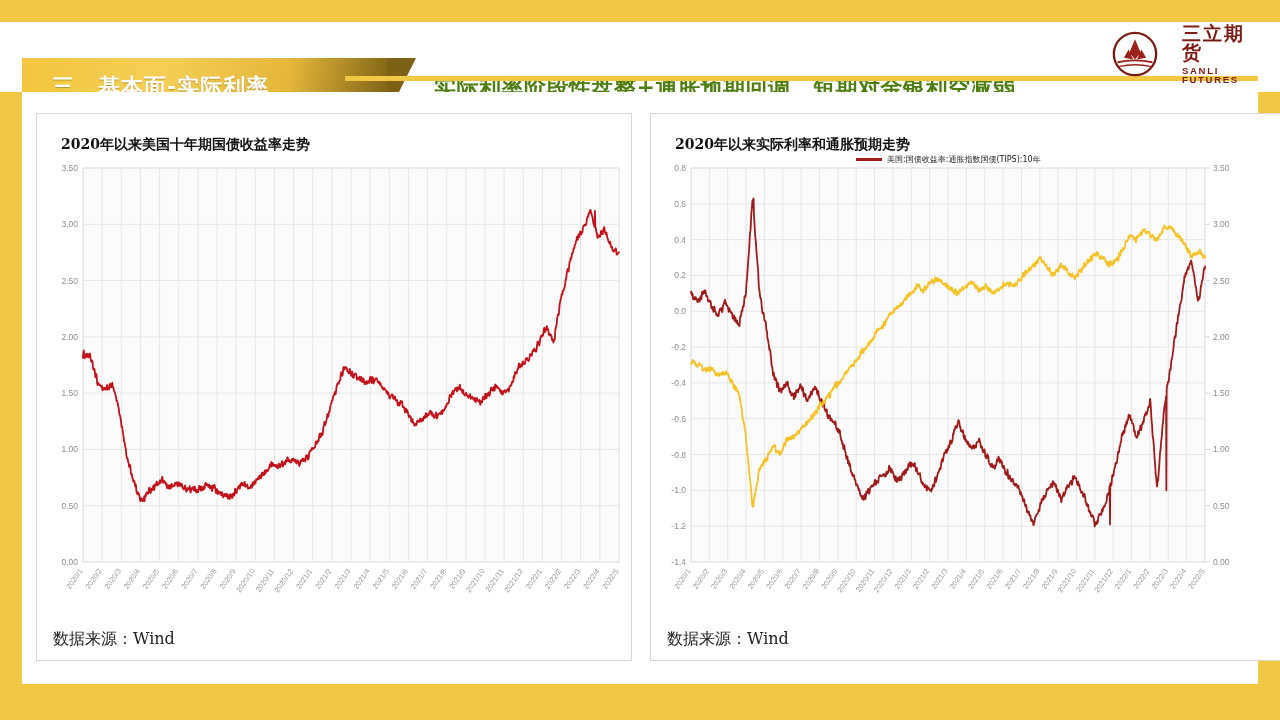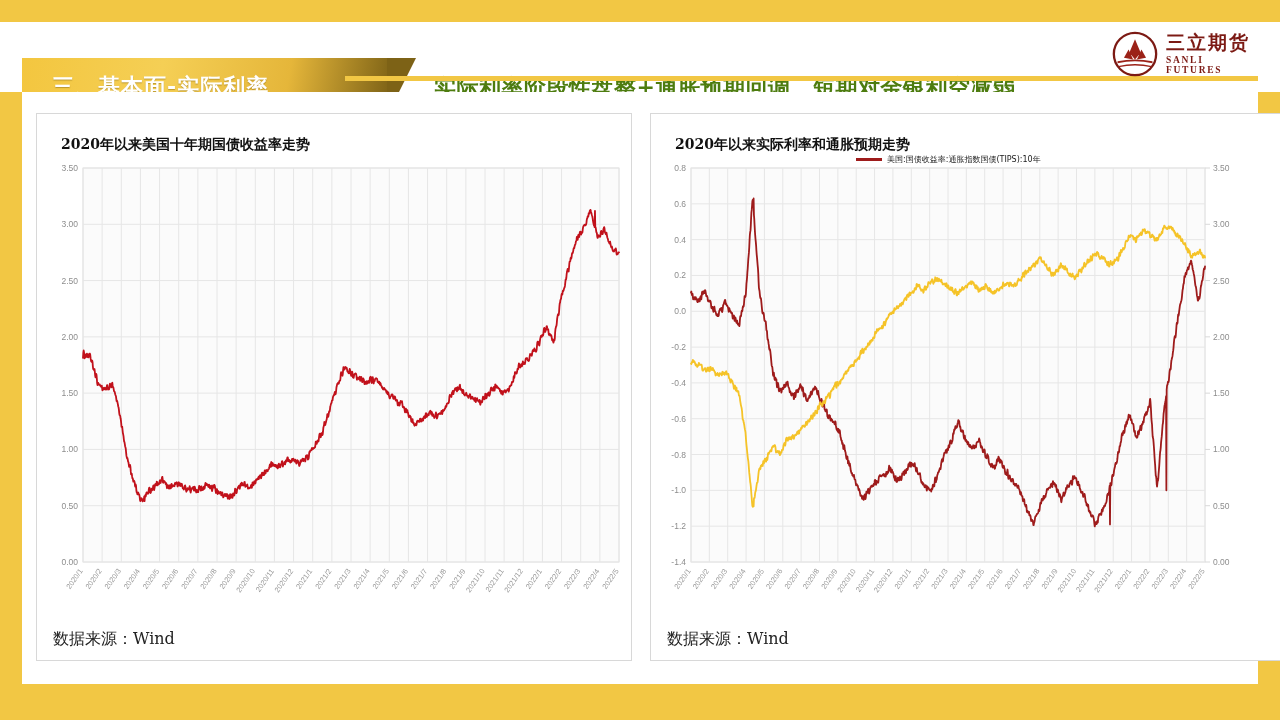--- a/index.html
+++ b/index.html
@@ -50,31 +50,31 @@
     color:#4d7c0f;font-size:22px;font-weight:bold;letter-spacing:.5px;
     font-family:"DejaVu Serif","Liberation Serif",serif;
     white-space:nowrap;
   }
   #header-underline{
     position:absolute;left:345px;top:76px;width:913px;height:5px;background:#f2c744;
   }
   
   #logo{
     position:absolute;left:1112px;top:30px;width:148px;height:48px;
-    display:flex;align-items:center;gap:8px;
+    display:flex;align-items:center;gap:24px;
   }
   #logo-mark{width:46px;height:46px;flex:0 0 46px;}
   #logo-text{display:flex;flex-direction:column;line-height:1;}
   #logo-cn{
     color:#7c1a14;font-size:19px;font-weight:bold;letter-spacing:2px;
     font-family:"DejaVu Sans","Liberation Sans",sans-serif;
   }
   #logo-en{
     color:#7c1a14;font-size:9.5px;font-weight:bold;letter-spacing:1.7px;
-    margin-top:4px;font-family:Liberation Serif, serif;
+    margin-top:4px;font-family:Liberation Sans, sans-serif;
   }
   
   .panel{
     position:absolute;background:#ffffff;border:1px solid #d8d8d8;
     box-sizing:border-box;
   }
   #panel-left{left:36px;top:113px;width:596px;height:548px;}
   #panel-right{left:650px;top:113px;width:708px;height:548px;}
   .panel-title{
     position:absolute;left:24px;top:22px;

